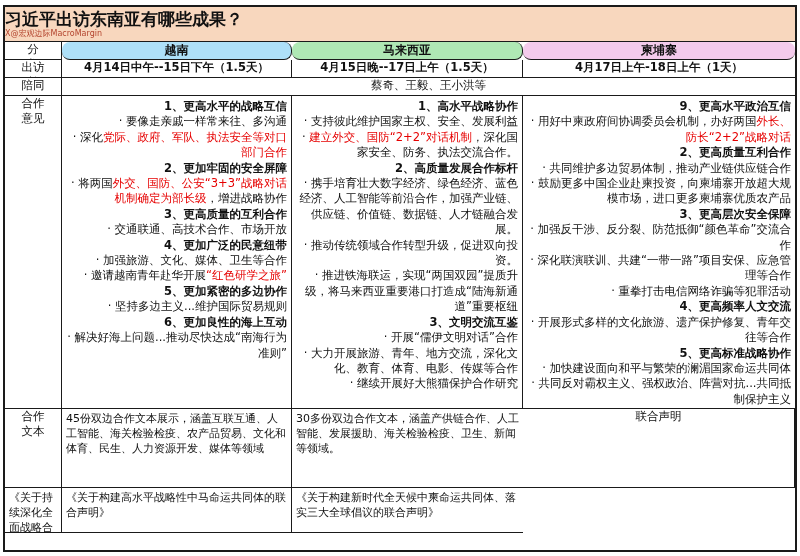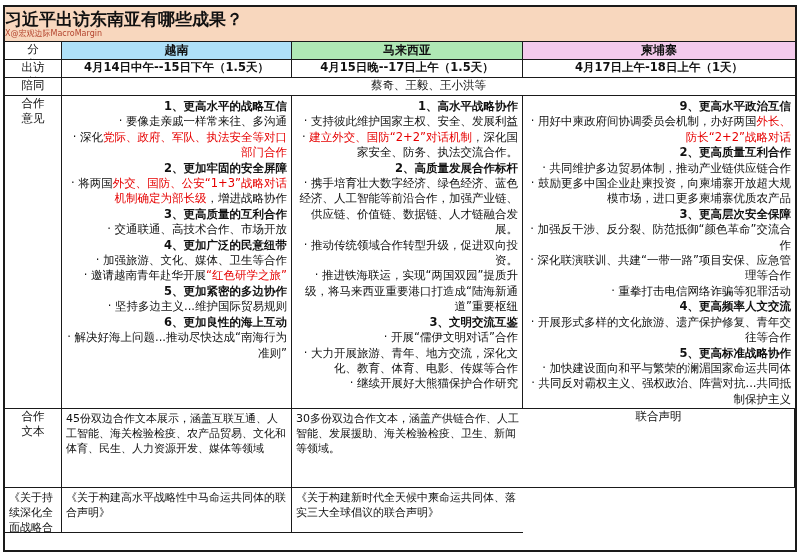--- a/index.html
+++ b/index.html
@@ -28,21 +28,21 @@
     display:flex;align-items:flex-start;justify-content:center;
     text-align:center;
   }
   .nr{border-right:none;}
   .nb{border-bottom:none;}
   .span4{grid-column:1 / 5;}
   .span3{grid-column:2 / 5;}
   .title-cell{background:var(--title-bg);flex-direction:column;justify-content:center;gap:1px;}
   .title{font-size:17px;font-weight:700;line-height:1.1;}
   .subtitle{font-size:8px;color:var(--subtitle-color);line-height:1;}
-  .country{font-weight:700;font-size:12px;}
+  .country{font-weight:700;font-size:12px;border-radius:8px;}
   .c-vn{background:var(--vietnam-bg);}
   .c-my{background:var(--malaysia-bg);}
   .c-kh{background:var(--cambodia-bg);}
   .rowlabel{font-size:11.5px;padding:0 16px;}
   .date{font-weight:700;font-size:11.5px;}
   .accompany{font-size:11.5px;}
   .opinion{
     align-items:flex-start;justify-content:flex-start;
     text-align:right;
     padding:3px 4px 2px 4px;
@@ -87,21 +87,21 @@
 
   <div class="cell rowlabel">陪同</div>
   <div class="cell span3 nr accompany">蔡奇、王毅、王小洪等</div>
 
   <div class="cell rowlabel">合作意见</div>
   <div class="cell opinion">
       <div class="blk heading"><span>1、更高水平的战略互信</span></div>
       <div class="blk bullet"><span>· </span><span>要像走亲戚一样常来往、多沟通</span></div>
       <div class="blk bullet"><span>· </span><span>深化</span><span class="red">党际、政府、军队、执法安全等对口部门合作</span></div>
       <div class="blk heading"><span>2、更加牢固的安全屏障</span></div>
-      <div class="blk bullet"><span>· </span><span>将两国</span><span class="red">外交、国防、公安“1+3”战略对话机制确定为部长级</span><span>，增进战略协作</span></div>
+      <div class="blk bullet"><span>· </span><span>将两国</span><span class="red">外交、国防、公安“3+3”战略对话机制确定为部长级</span><span>，增进战略协作</span></div>
       <div class="blk heading"><span>3、更高质量的互利合作</span></div>
       <div class="blk bullet"><span>· </span><span>交通联通、高技术合作、市场开放</span></div>
       <div class="blk heading"><span>4、更加广泛的民意纽带</span></div>
       <div class="blk bullet"><span>· </span><span>加强旅游、文化、媒体、卫生等合作</span></div>
       <div class="blk bullet"><span>· </span><span>邀请越南青年赴华开展</span><span class="red">“红色研学之旅”</span></div>
       <div class="blk heading"><span>5、更加紧密的多边协作</span></div>
       <div class="blk bullet"><span>· </span><span>坚持多边主义...维护国际贸易规则</span></div>
       <div class="blk heading"><span>6、更加良性的海上互动</span></div>
       <div class="blk bullet"><span>· </span><span>解决好海上问题...推动尽快达成“南海行为准则”</span></div>
     </div>

